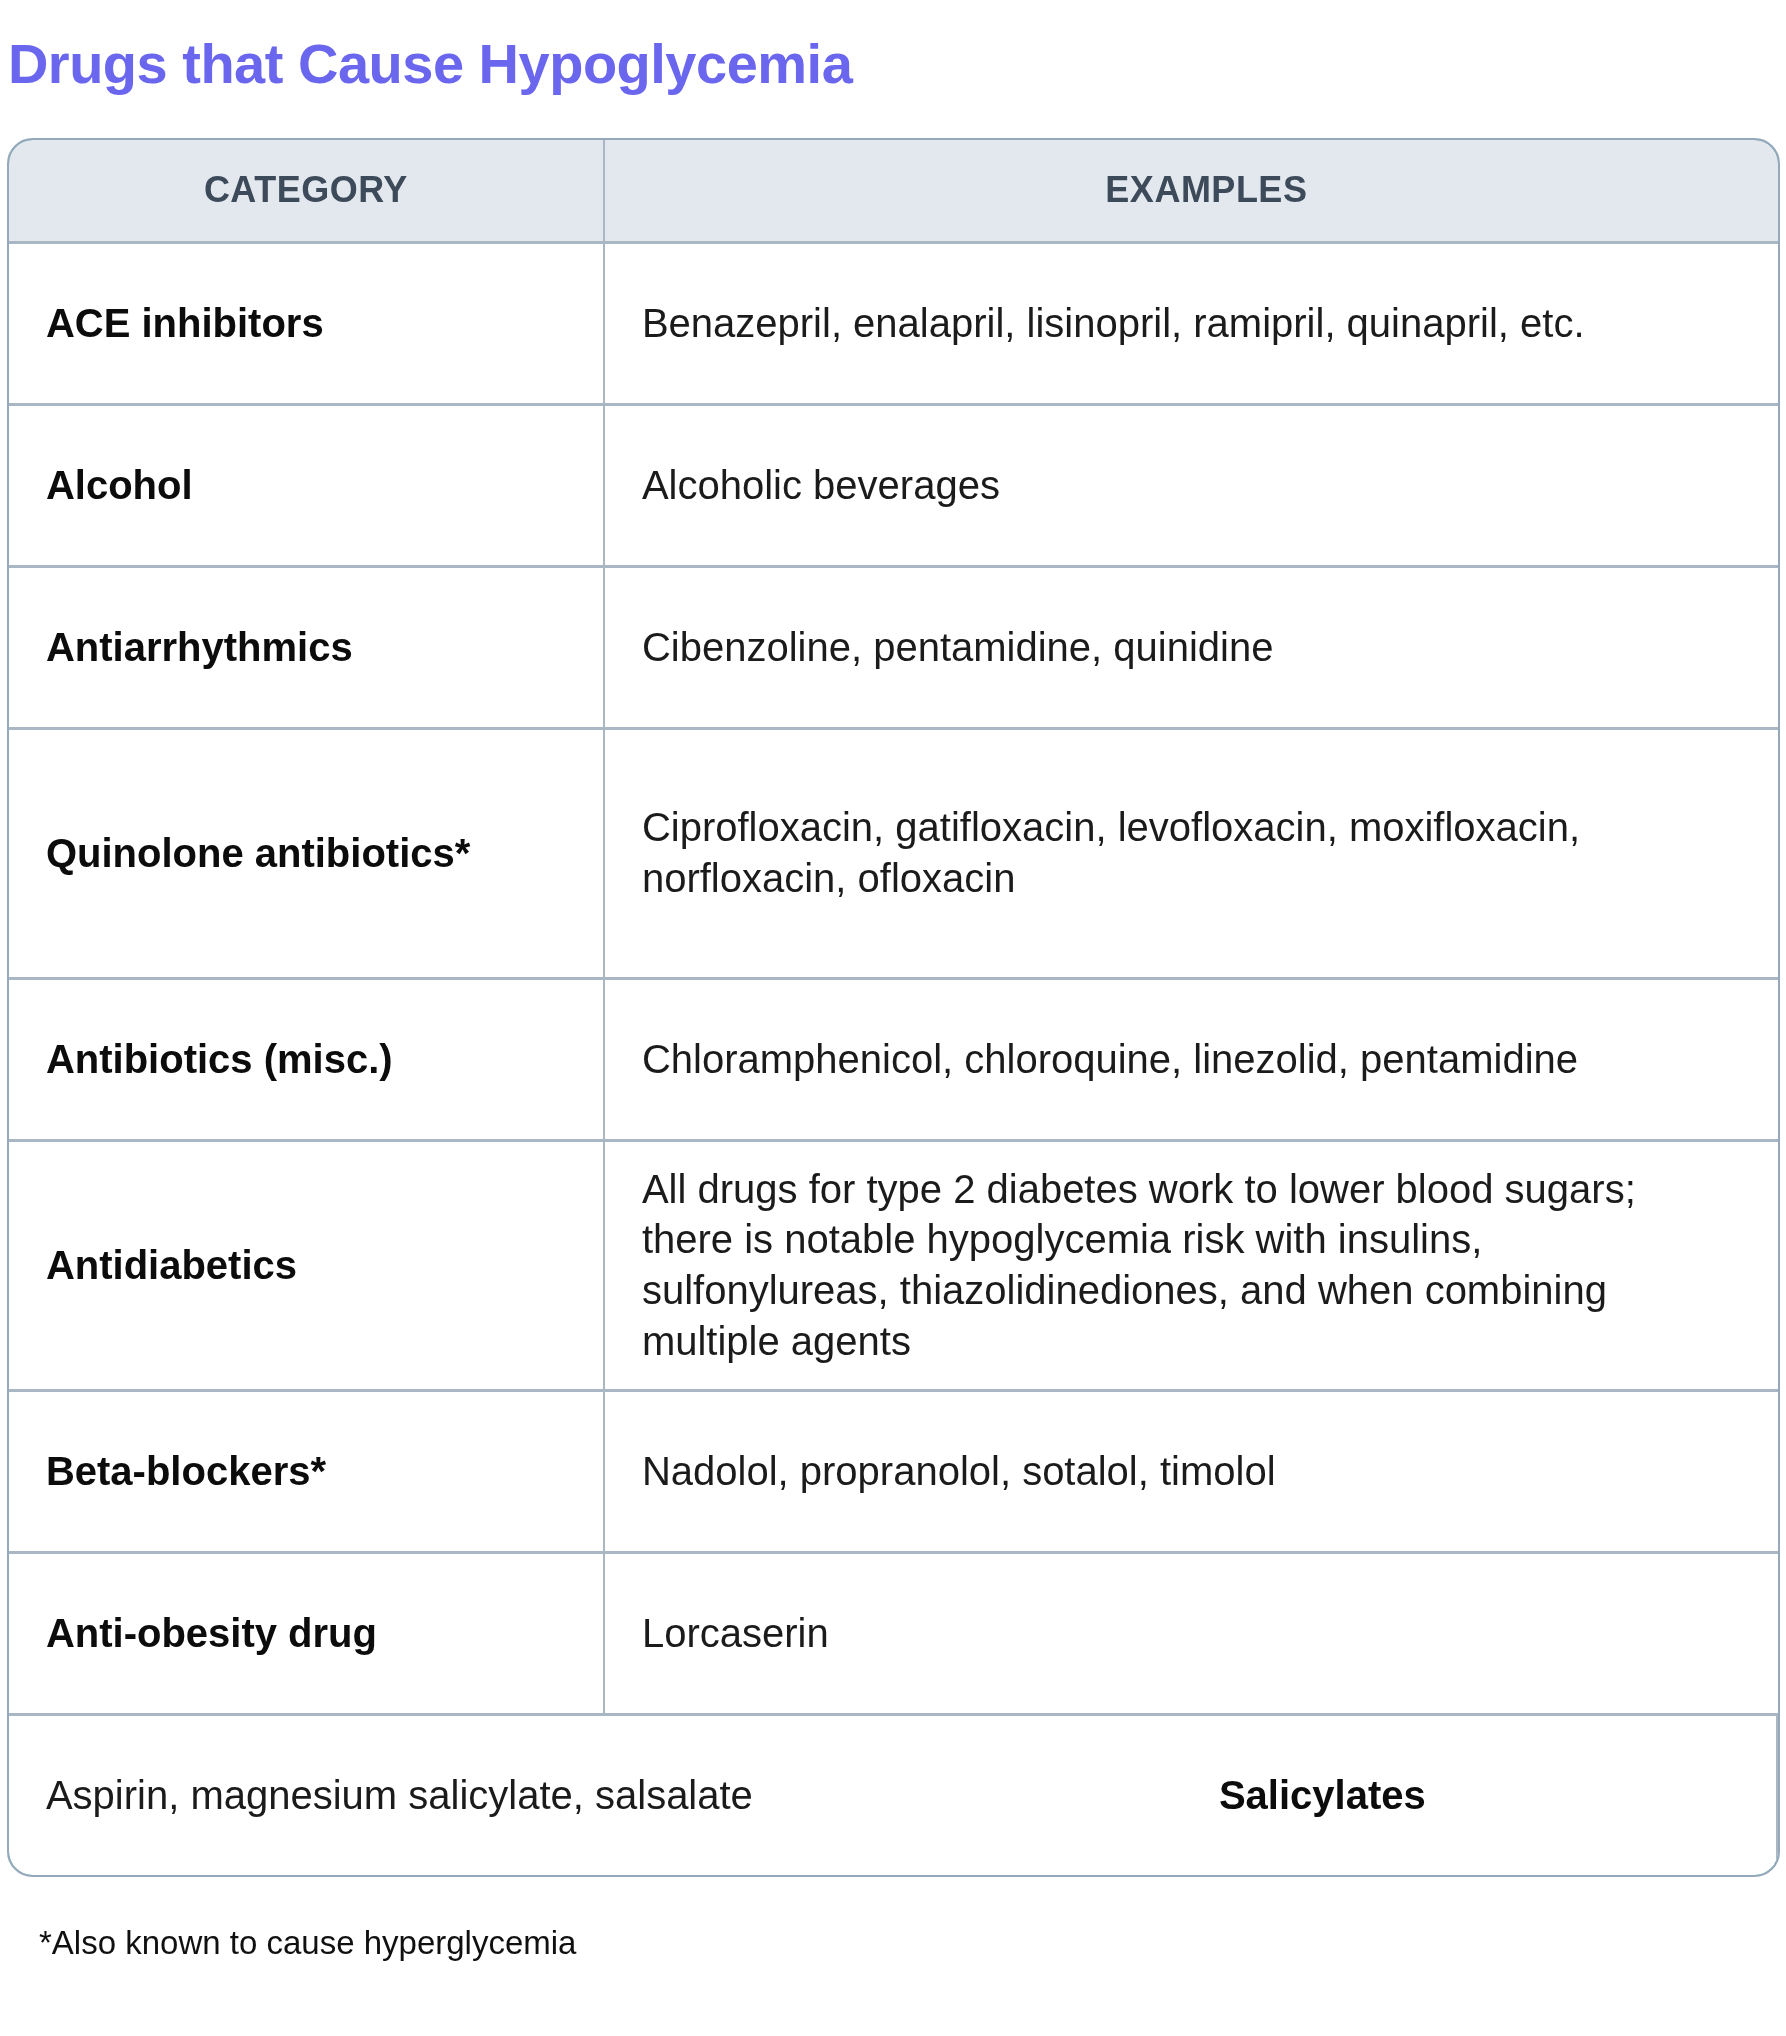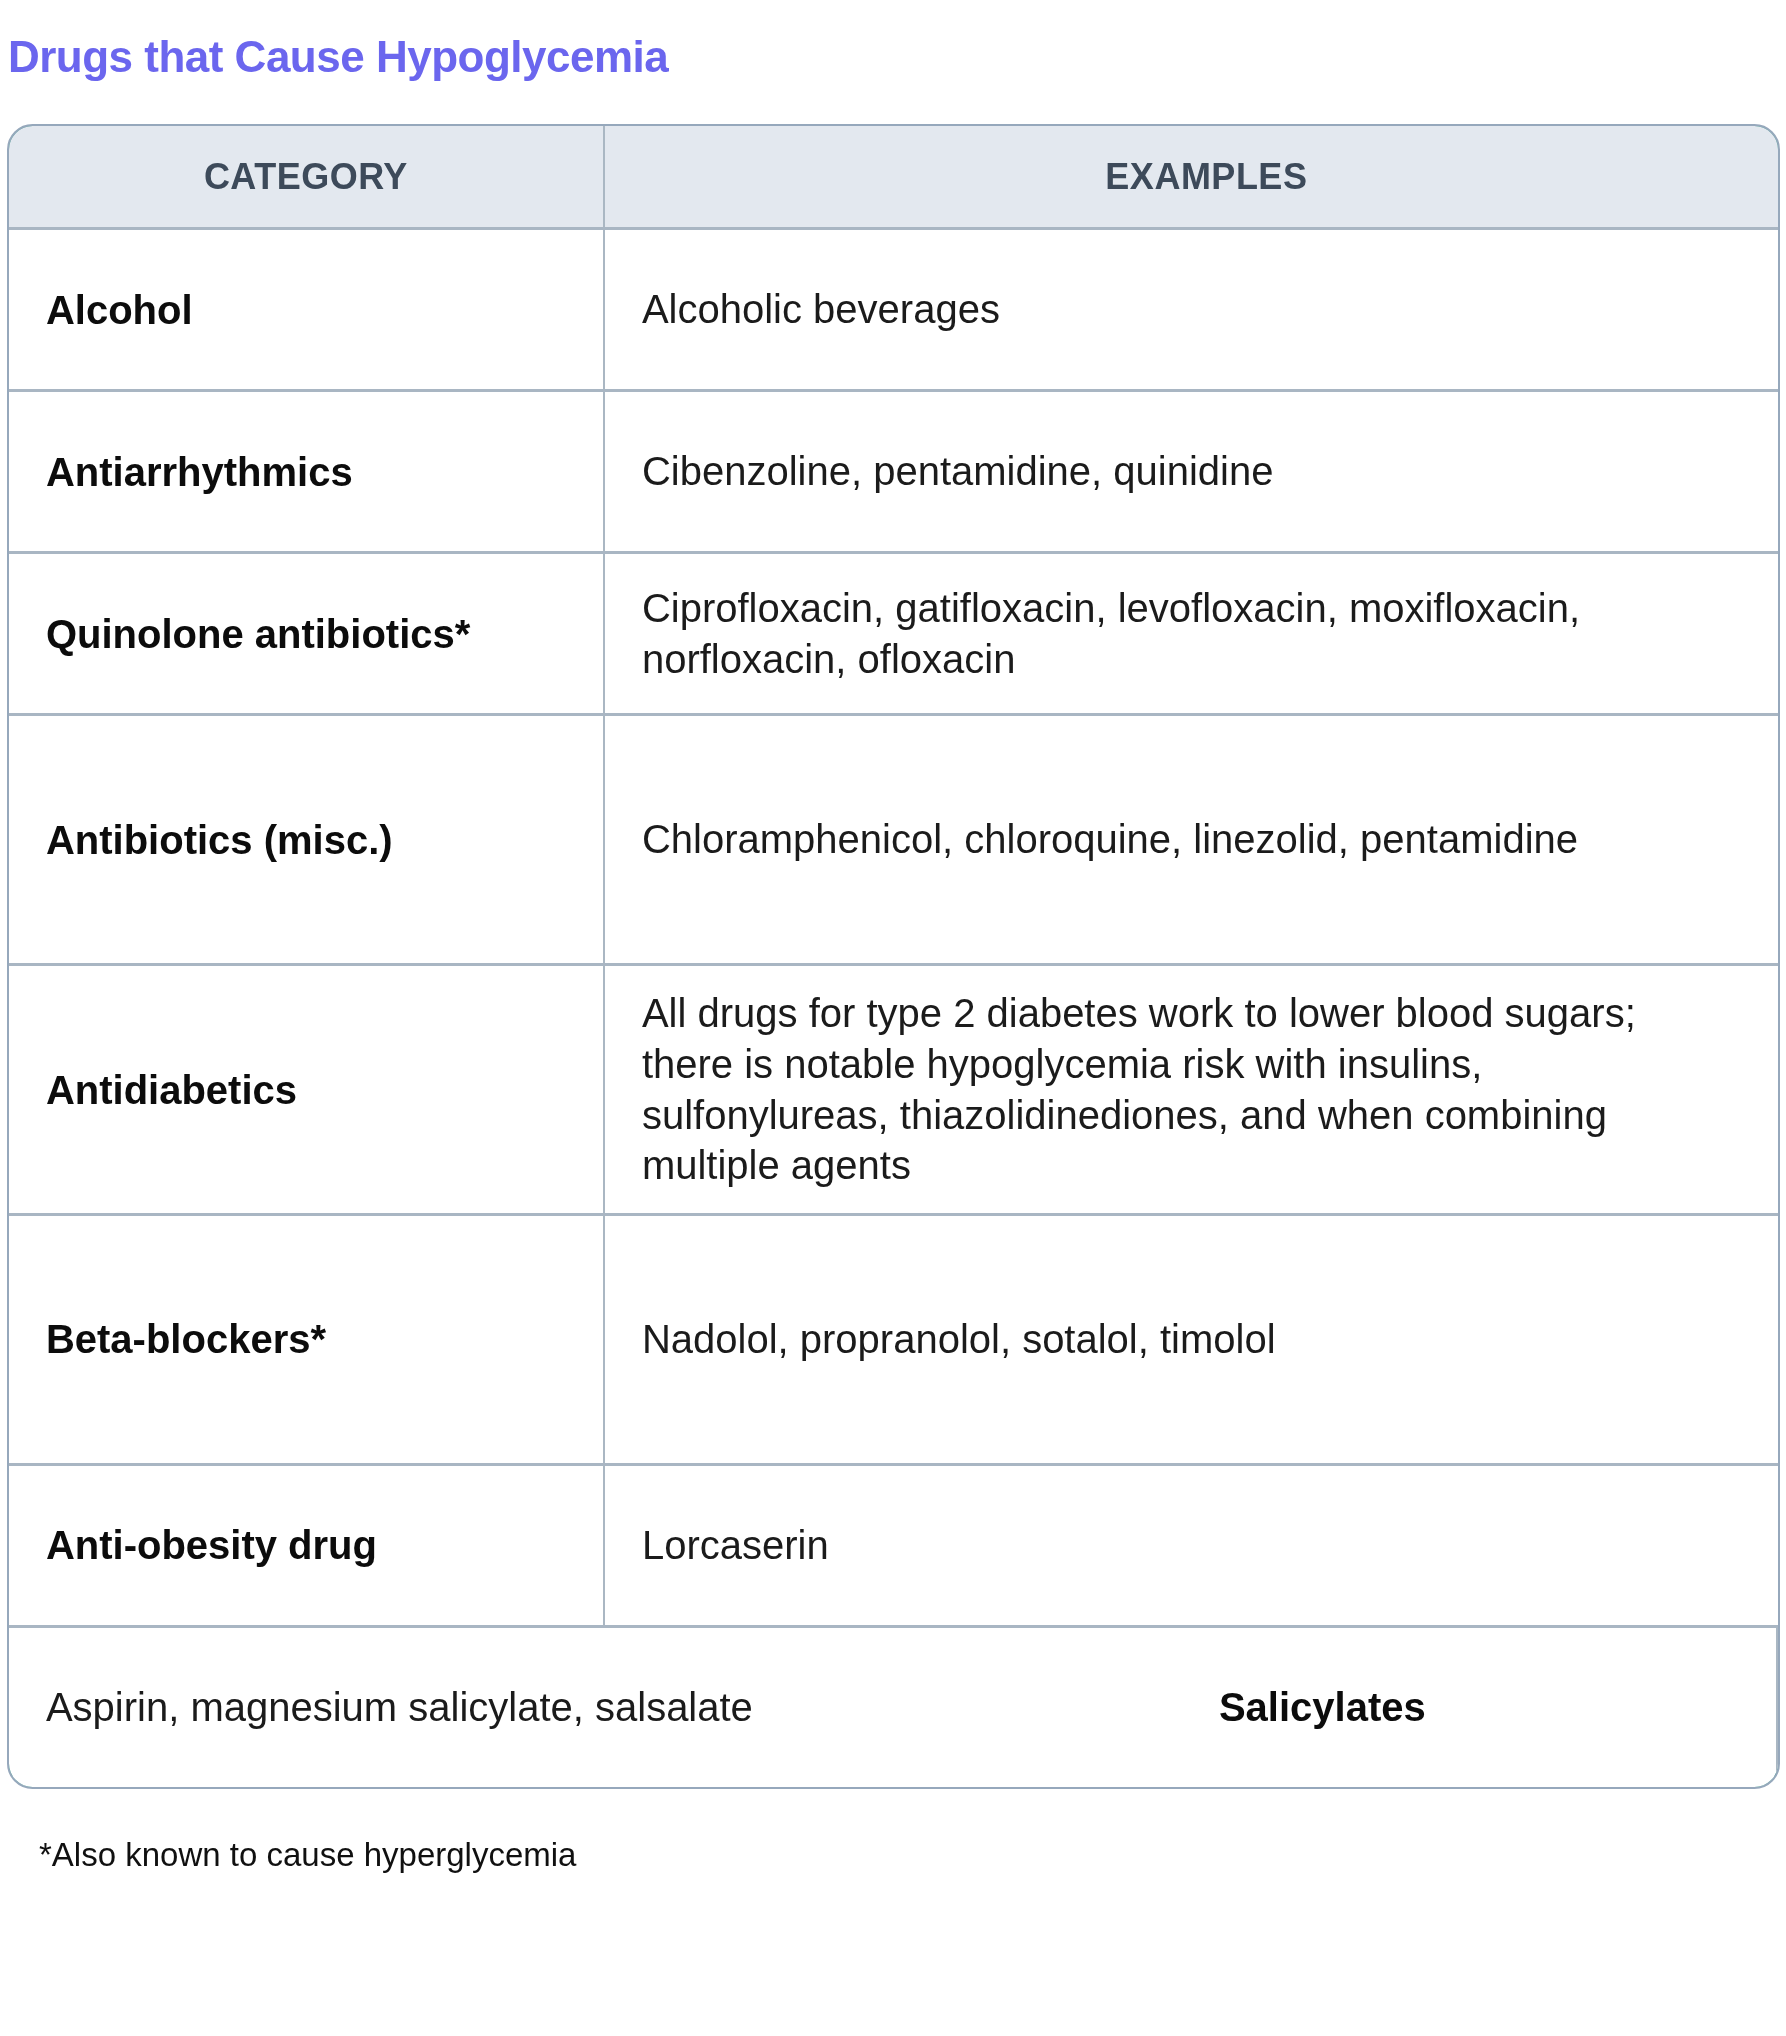--- a/index.html
+++ b/index.html
@@ -6,21 +6,21 @@
   html, body { background: #ffffff; }
   body {
     width: 1787px;
     height: 2036px;
     font-family: "Liberation Sans", sans-serif;
     overflow: hidden;
   }
   .page { padding-top: 33px; }
   .page-title {
     color: #6b66ee;
-    font-size: 44px;
+    font-size: 56px;
     font-weight: bold;
     line-height: 1.1;
     margin: 0 0 43px 7.9px;
     letter-spacing: -0.5px;
   }
   .drug-table {
     margin-left: 6.9px;
     width: 1773px;
     border: 2px solid #96a8bc;
     border-radius: 25.6px;
@@ -89,20 +89,24 @@
 
 <div class="page">
   <h1 class="page-title">Drugs that Cause Hypoglycemia</h1>
 
   <div class="drug-table">
     <div class="header-row">
       <div class="header-cell col-cat">CATEGORY</div>
       <div class="header-cell col-ex">EXAMPLES</div>
     </div>
     <div class="tbody">
+  <div class="table-row">
+    <div class="cell cat-cell">ACE inhibitors</div>
+    <div class="cell ex-cell">Benazepril, enalapril, lisinopril, ramipril, quinapril, etc.</div>
+  </div>
 
   <div class="table-row">
     <div class="cell cat-cell">Alcohol</div>
     <div class="cell ex-cell">Alcoholic beverages</div>
   </div>
 
   <div class="table-row">
     <div class="cell cat-cell">Antiarrhythmics</div>
     <div class="cell ex-cell">Cibenzoline, pentamidine, quinidine</div>
   </div>

